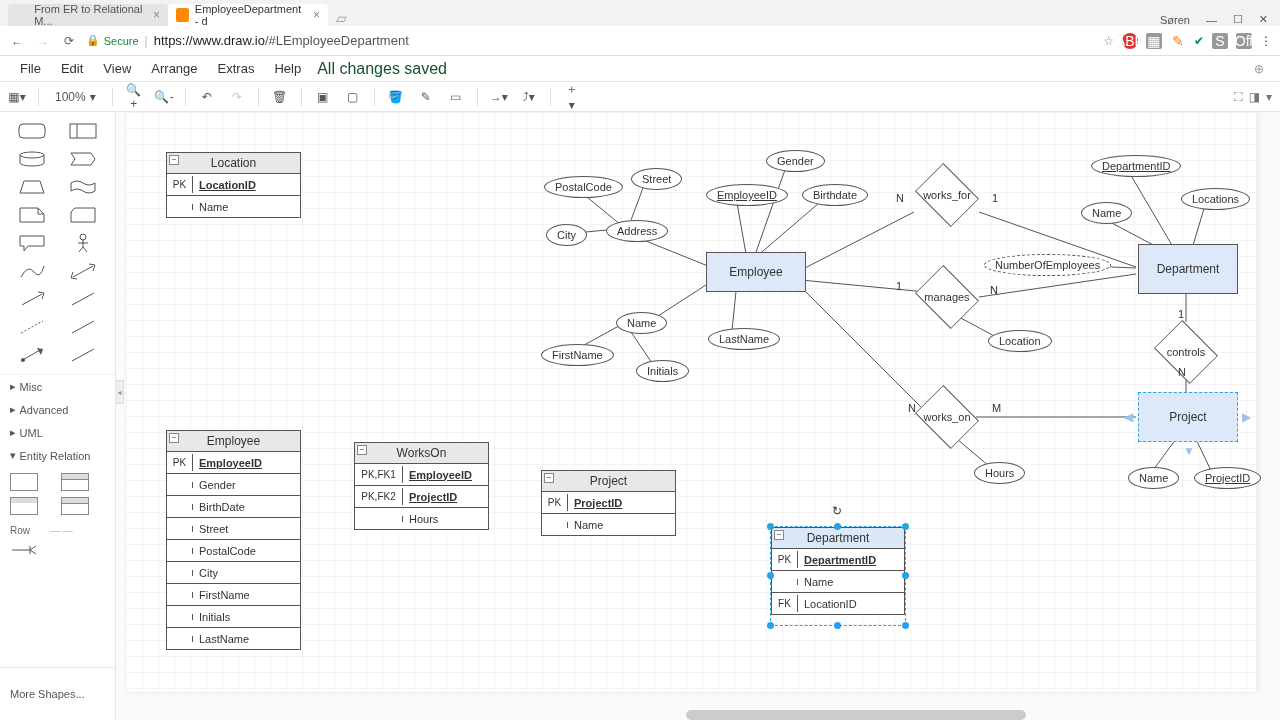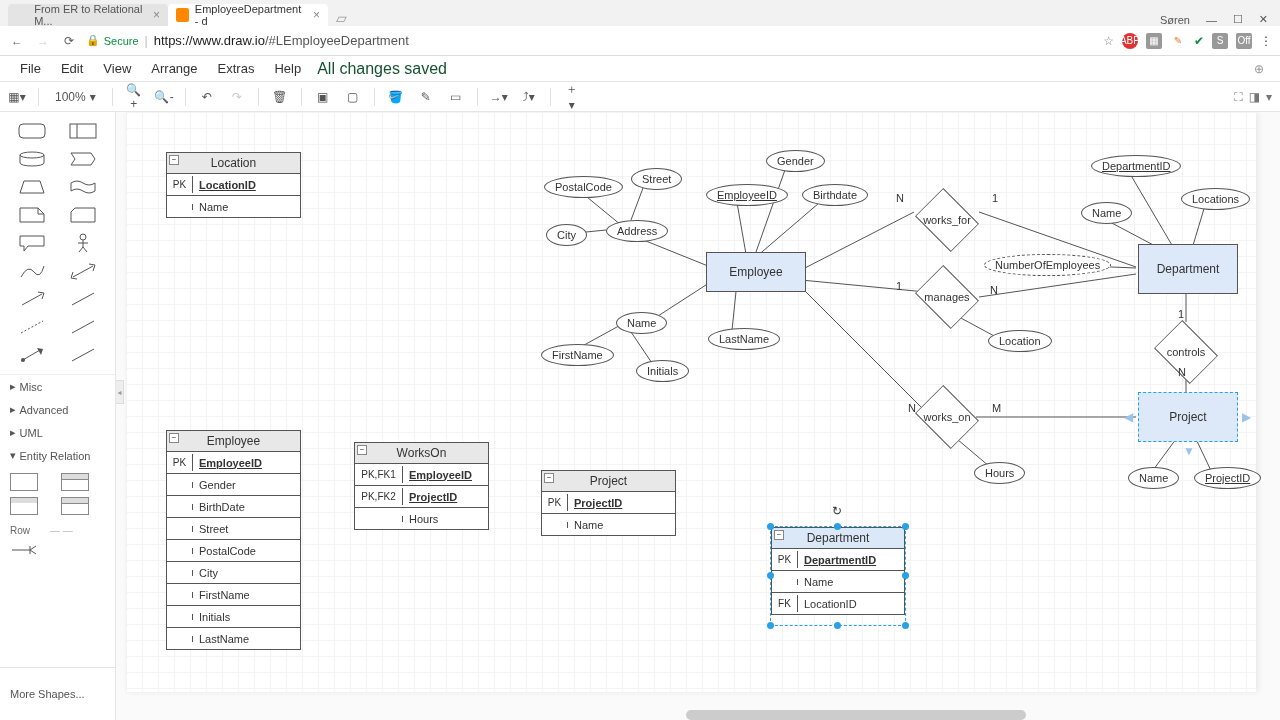--- a/index.html
+++ b/index.html
@@ -17,21 +17,21 @@
   .win-ctrl { margin-left: auto; display: flex; align-items: center; gap: 16px; padding-right: 12px; color: #555; }
   .win-ctrl span { font-size: 11px; }
   
   .addr-bar { height: 30px; background: #fff; border-bottom: 1px solid #ddd; display: flex; align-items: center; padding: 0 8px; gap: 8px; }
   .nav-btn { color: #666; width: 18px; text-align: center; cursor: pointer; }
   .url-box { flex: 1; display: flex; align-items: center; gap: 6px; }
   .secure { color: #0a8f3e; font-size: 11px; display: flex; align-items: center; gap: 4px; }
   .lock { color: #0a8f3e; }
   .url-text { color: #555; font-size: 13px; }
   .ext-icons { display: flex; gap: 8px; align-items: center; }
-  .ext-dot { width: 16px; height: 16px; font-size: 10px; display: flex; align-items: center; justify-content: center; border-radius: 50%; }
+  .ext-dot { width: 16px; height: 16px; font-size: 14px; display: flex; align-items: center; justify-content: center; border-radius: 50%; }
   .red { background:#d33; color:#fff; }
   .gray-box { background:#999; color:#fff; border-radius: 2px; }
   .green-check { color: #0a8f3e; }
   .star { color: #888; }
   
   
   .app-menu { height: 26px; display: flex; align-items: center; padding: 0 12px; gap: 4px; border-bottom: 1px solid #e5e5e5; }
   .app-menu .mi { padding: 2px 8px; cursor: pointer; font-size: 13px; }
   .app-menu .status { color: #14532d; font-size: 16px; margin-left: 4px; }
   .globe { margin-left: auto; margin-right: 4px; color: #999; }
@@ -469,21 +469,21 @@
           <span>Department</span>
         </div>
       <div class="entity sel" style="left:1012px; top:280px; width:100px; height:50px">
           <span>Project</span>
         </div>
 
       <span style="position:absolute; left:998px; top:298px; color:#9cc3ea">◀</span>
       <span style="position:absolute; left:1116px; top:298px; color:#9cc3ea">▶</span>
       <span style="position:absolute; left:1057px; top:332px; color:#9cc3ea">▼</span>
 
-      <div class="rel" style="left:785px; top:88px">
+      <div class="rel" style="left:785px; top:63px">
           <div class="dia"></div>
           <div class="lbl">works_for</div>
         </div>
       <div class="rel" style="left:785px; top:165px">
           <div class="dia"></div>
           <div class="lbl">manages</div>
         </div>
       <div class="rel" style="left:1024px; top:220px">
           <div class="dia"></div>
           <div class="lbl">controls</div>

